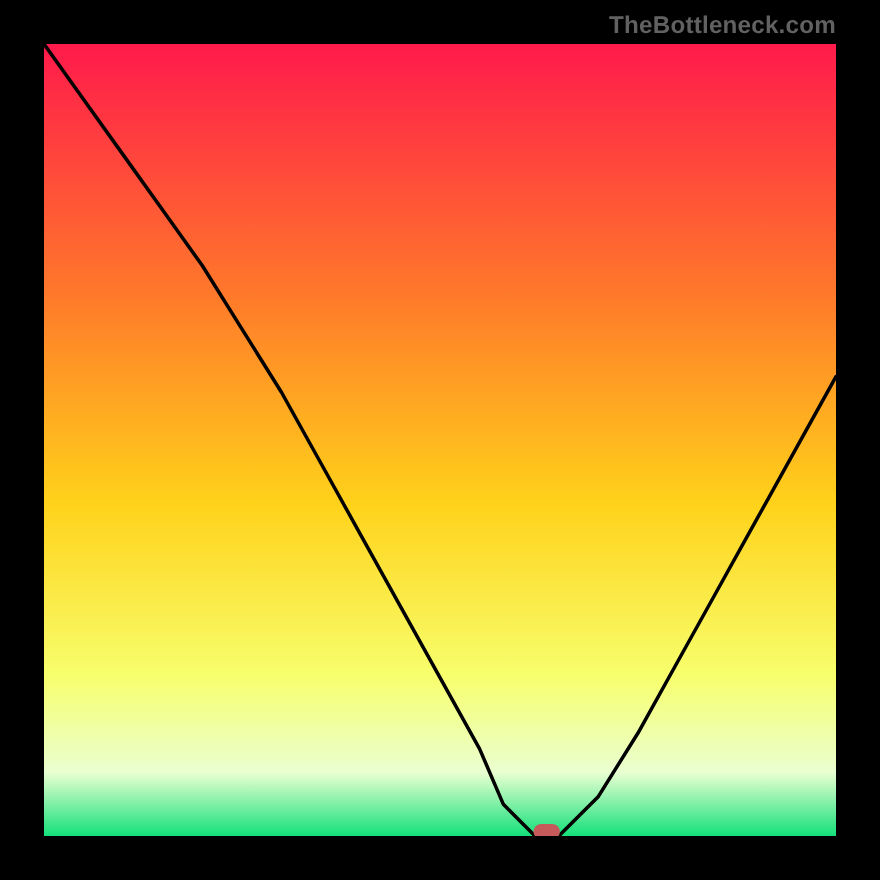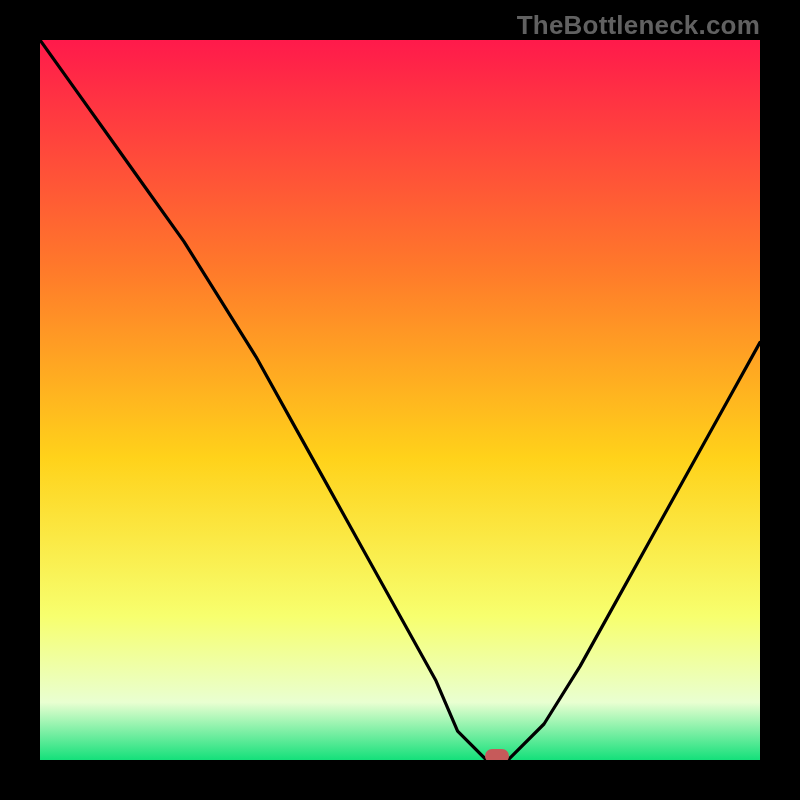--- a/index.html
+++ b/index.html
@@ -31,21 +31,21 @@
     left: 0;
     top: 0;
     width: 720px;
     height: 720px;
   }
   .watermark {
     position: absolute;
     top: 10px;
     right: 40px;
     font-family: Arial, Helvetica, sans-serif;
-    font-size: 26px;
+    font-size: 22px;
     font-weight: 600;
     color: #616161;
     letter-spacing: 0.2px;
   }
   svg.curve {
     position: absolute;
     left: 0;
     top: 0;
     width: 720px;
     height: 720px;

